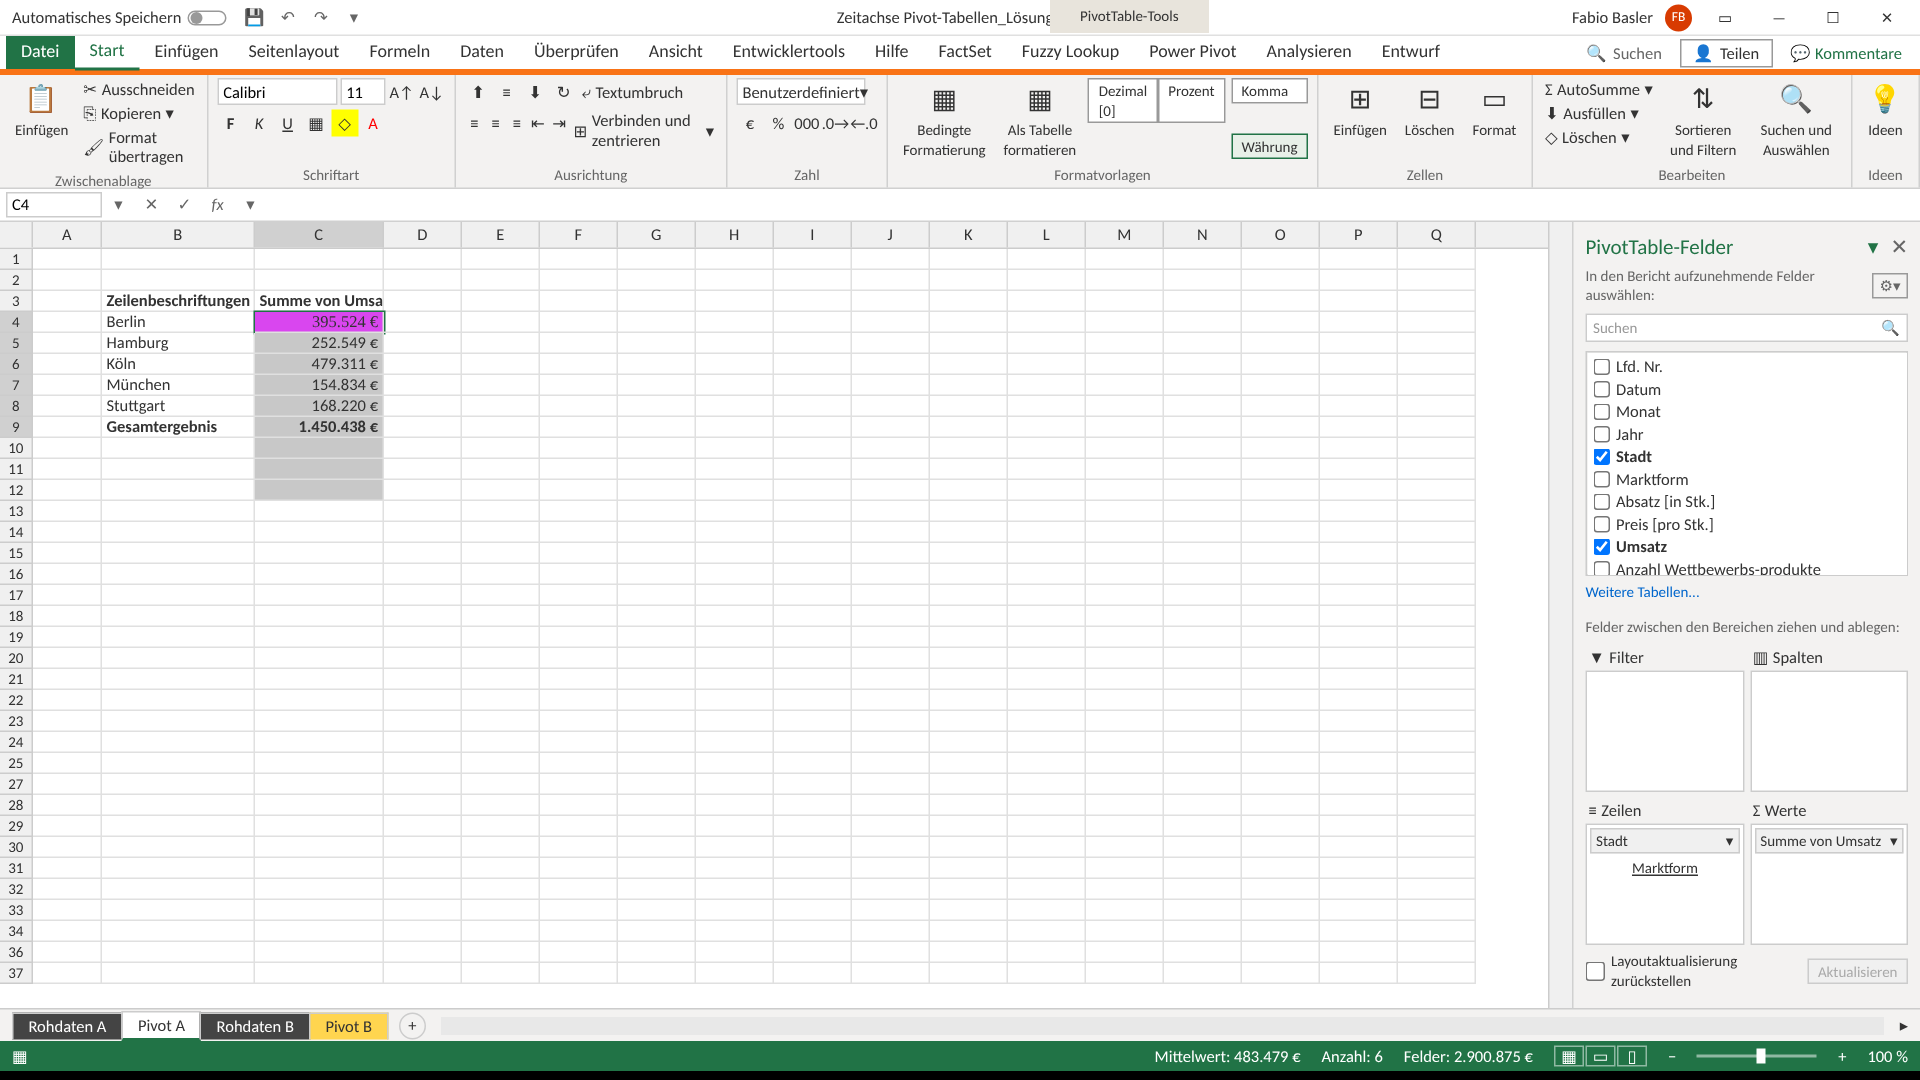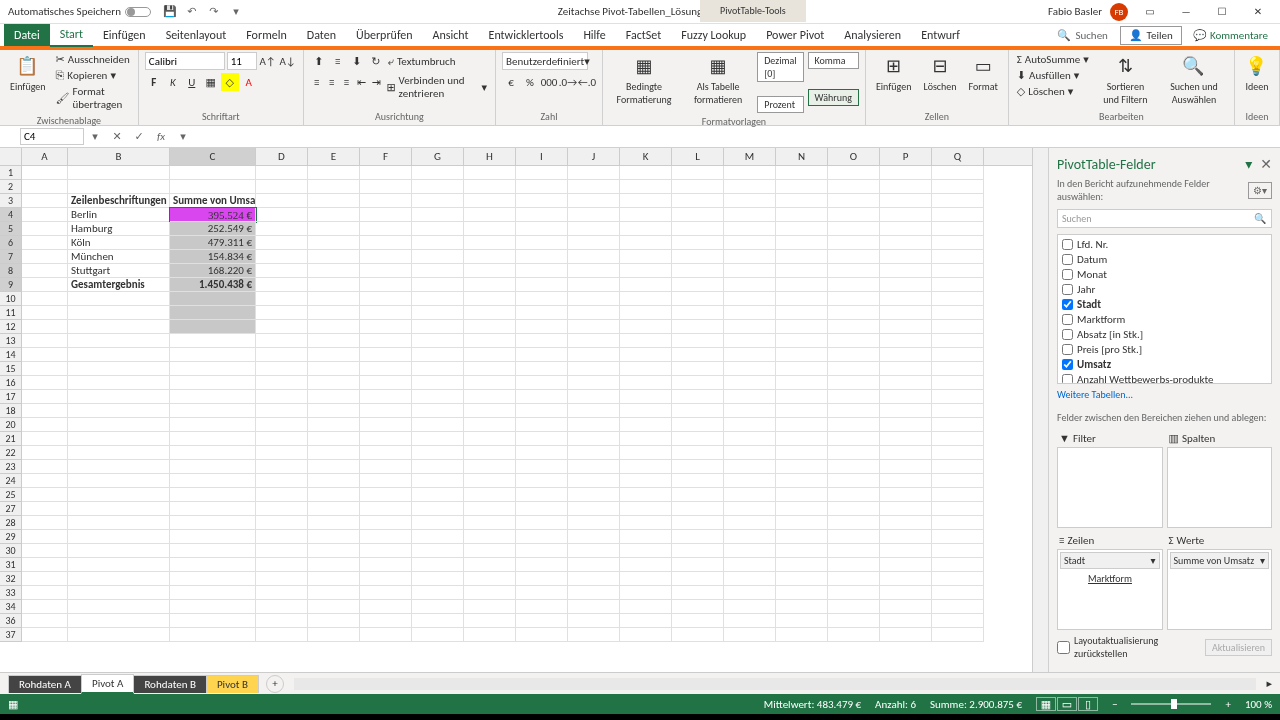--- a/index.html
+++ b/index.html
@@ -33,21 +33,21 @@
 .small-stack { display:flex; flex-direction:column; gap:1px; }
 .small-item { display:flex; align-items:center; gap:3px; cursor:pointer; padding:1px 2px; font-size:11px; }
 .font-box { display:flex; gap:2px; }
 .font-name { border:1px solid #ccc; background:#fff; width:80px; height:18px; padding:0 3px; font-size:11px; }
 .font-size { border:1px solid #ccc; background:#fff; width:30px; height:18px; padding:0 3px; font-size:11px; }
 .btn-row { display:flex; gap:1px; }
 .mini-btn { width:18px; height:18px; display:flex; align-items:center; justify-content:center; cursor:pointer; border:1px solid transparent; font-size:11px; }
 .num-fmt { border:1px solid #ccc; background:#fff; width:86px; height:18px; padding:0 3px; font-size:11px; display:flex; align-items:center; justify-content:space-between; }
 .fmt-btn { border:1px solid #999; padding:1px 6px; font-size:10px; cursor:pointer; background:#fff; }
 .fmt-btn.sel { background:#e8f0e8; border-color:#217346; }
-.formula-bar { height:22px; display:flex; align-items:center; border-bottom:1px solid #d0d0d0; padding:0 20px; }
+.formula-bar { height:22px; display:flex; align-items:center; border-bottom:1px solid #d0d0d0; padding:0 4px; }
 .name-box { width:64px; border:1px solid #ccc; background:#fff; padding:1px 3px; font-size:11px; }
 .fb-btn { width:18px; height:18px; display:flex; align-items:center; justify-content:center; color:#666; margin:0 2px; }
 .formula-input { flex:1; border:none; background:#fff; padding:1px 4px; font-size:11px; }
 .main-area { display:flex; height:524px; }
 .sheet-area { flex:1; position:relative; overflow:hidden; }
 .col-headers { display:flex; height:18px; background:#f0f0f0; border-bottom:1px solid #ccc; }
 .corner { width:22px; background:#f0f0f0; border-right:1px solid #ccc; }
 .col-h { border-right:1px solid #ccc; text-align:center; font-size:11px; line-height:18px; color:#333; }
 .col-h.sel { background:#d0d0d0; }
 .row { display:flex; height:14px; }
@@ -221,21 +221,21 @@
       <div class="big-btn">
           <div class="big-icon">▦</div>
           <span>Bedingte
 Formatierung</span>
         </div>
       <div class="big-btn">
           <div class="big-icon">▦</div>
           <span>Als Tabelle
 formatieren</span>
         </div>
-      <div style="display:flex;flex-direction:column;gap:14px">
+      <div style="display:flex;flex-direction:row;gap:0">
         <span class="fmt-btn">Dezimal [0]</span>
         <span class="fmt-btn">Prozent</span>
       </div>
       <div style="display:flex;flex-direction:column;gap:20px">
         <span class="fmt-btn">Komma</span>
         <span class="fmt-btn sel">Währung</span>
       </div>
     </div>
     <div class="rgroup-label">Formatvorlagen</div>
   </div>
@@ -675,20 +675,40 @@
           <div class="cell" style="width: 52px;"></div>
           <div class="cell" style="width: 52px;"></div>
           <div class="cell" style="width: 52px;"></div>
           <div class="cell" style="width: 52px;"></div>
           <div class="cell" style="width: 52px;"></div>
           <div class="cell" style="width: 52px;"></div>
           <div class="cell" style="width: 52px;"></div>
           <div class="cell" style="width: 52px;"></div>
         </div>
         <div class="row">
+          <div class="row-h">19</div>
+          <div class="cell" style="width: 46px;"></div>
+          <div class="cell" style="width: 102px;"></div>
+          <div class="cell" style="width: 86px;"></div>
+          <div class="cell" style="width: 52px;"></div>
+          <div class="cell" style="width: 52px;"></div>
+          <div class="cell" style="width: 52px;"></div>
+          <div class="cell" style="width: 52px;"></div>
+          <div class="cell" style="width: 52px;"></div>
+          <div class="cell" style="width: 52px;"></div>
+          <div class="cell" style="width: 52px;"></div>
+          <div class="cell" style="width: 52px;"></div>
+          <div class="cell" style="width: 52px;"></div>
+          <div class="cell" style="width: 52px;"></div>
+          <div class="cell" style="width: 52px;"></div>
+          <div class="cell" style="width: 52px;"></div>
+          <div class="cell" style="width: 52px;"></div>
+          <div class="cell" style="width: 52px;"></div>
+        </div>
+        <div class="row">
           <div class="row-h">20</div>
           <div class="cell" style="width: 46px;"></div>
           <div class="cell" style="width: 102px;"></div>
           <div class="cell" style="width: 86px;"></div>
           <div class="cell" style="width: 52px;"></div>
           <div class="cell" style="width: 52px;"></div>
           <div class="cell" style="width: 52px;"></div>
           <div class="cell" style="width: 52px;"></div>
           <div class="cell" style="width: 52px;"></div>
           <div class="cell" style="width: 52px;"></div>
@@ -1103,21 +1123,21 @@
     <div class="add-sheet">+</div>
     <div class="hscroll-track"></div>
   <span>▸</span>
 </div>
 
 <div class="status-bar">
   <span>▦</span>
   <div class="status-right">
     <span>Mittelwert: 483.479 €</span>
     <span>Anzahl: 6</span>
-    <span>Summe: 2.900.875 €</span>
+    <span>Felder: 2.900.875 €</span>
     <div class="view-btns">
       <span class="view-btn">▦</span>
       <span class="view-btn">▭</span>
       <span class="view-btn">▯</span>
     </div>
     <span>−</span>
     <div class="zoom-slider"></div>
     <span>+</span>
     <span>100 %</span>
   </div>

